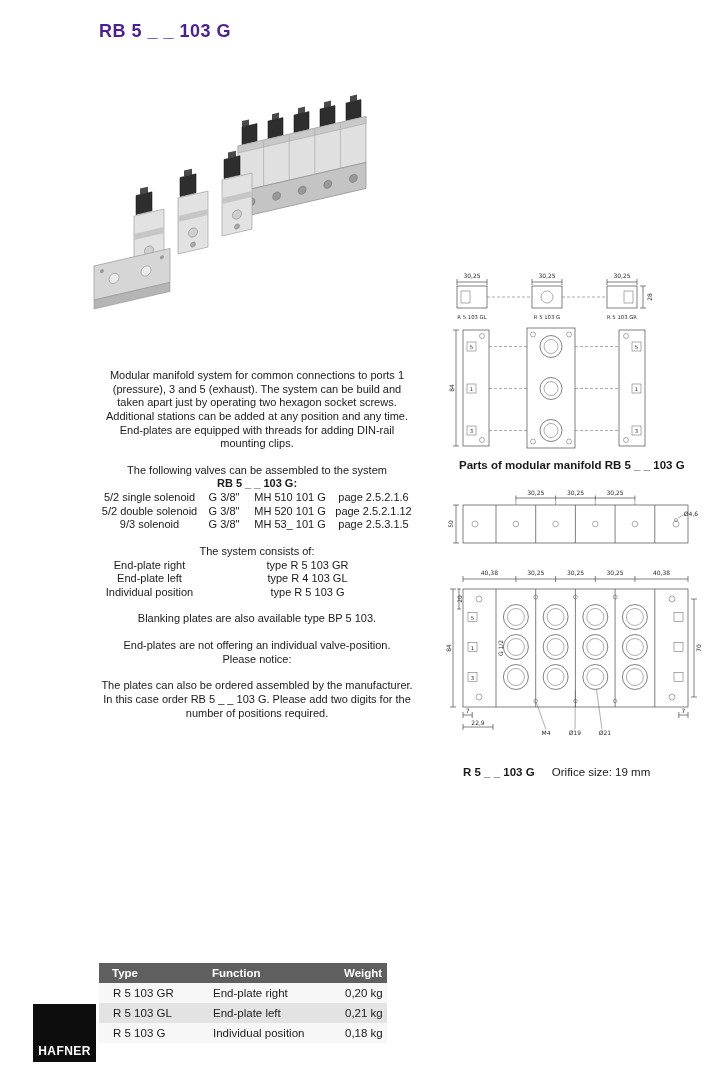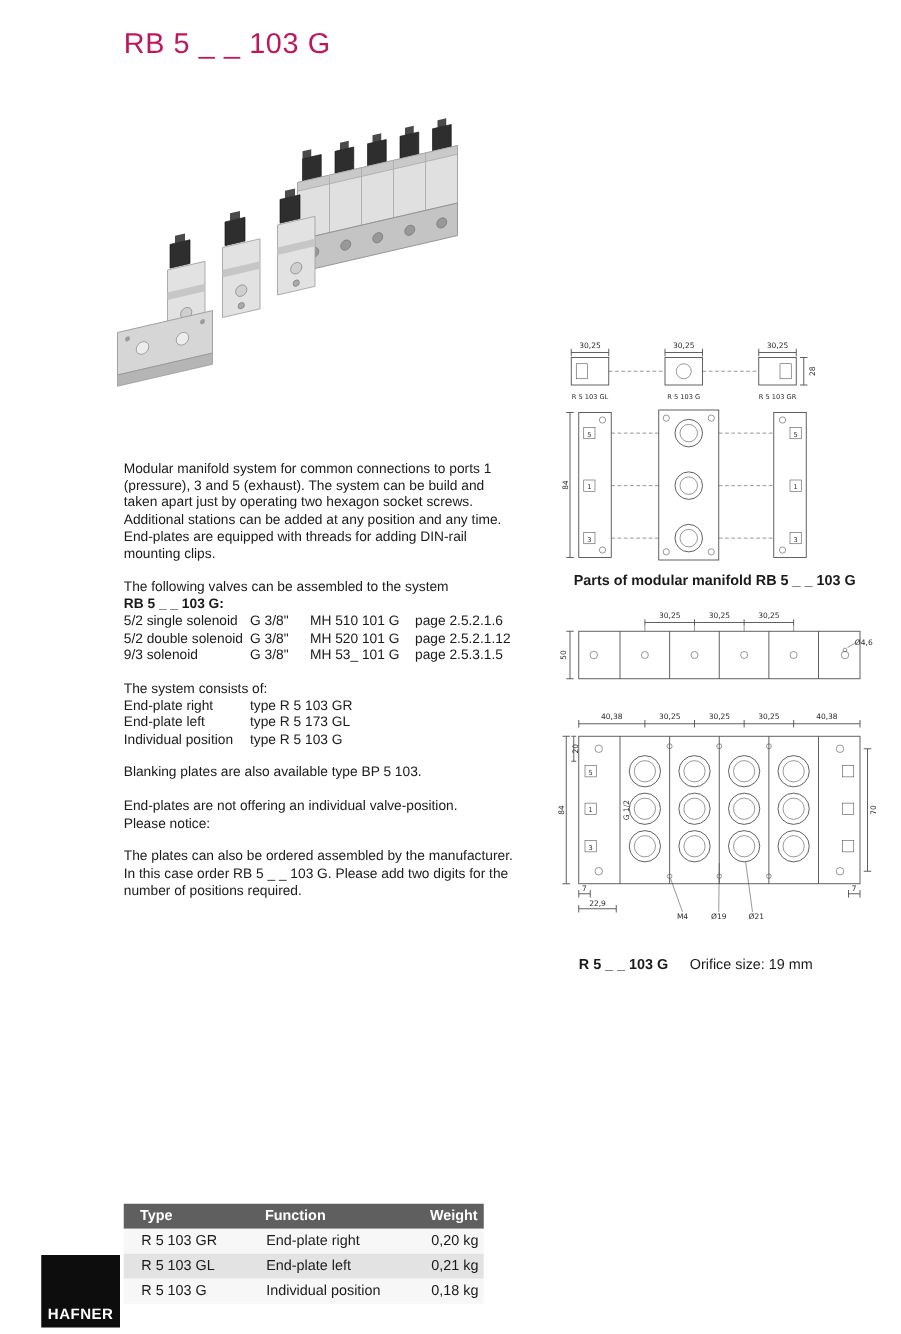--- a/index.html
+++ b/index.html
@@ -2,23 +2,23 @@
 <html><head>
 <meta charset="utf-8">
 <style>
   * { margin:0; padding:0; box-sizing:border-box; }
   html,body { background:#ffffff; }
   .page {
     position:relative; width:721px; height:1067px; background:#fff;
     font-family:"Liberation Sans","DejaVu Sans",sans-serif; color:#1a1a1a;
     overflow:hidden;
   }
-  .title { position:absolute; left:99px; top:21px; font-size:23px; font-weight:normal; color:#be185d; letter-spacing:.5px; }
+  .title { position:absolute; left:99px; top:21px; font-size:18px; font-weight:bold; color:#4c1d95; letter-spacing:.5px; }
   .photo { position:absolute; left:86px; top:94px; width:312px; height:246px; }
-  .left-col { position:absolute; left:99px; top:369px; width:316px; font-size:11px; line-height:1.24; }
+  .left-col { position:absolute; left:99px; top:369px; width:316px; font-size:11px; line-height:1.24;text-align:center; }
   .para { margin:0; }
   .block { margin-top:13px; }
   .bold { font-weight:bold; }
   .vrow { display:grid; grid-template-columns:101px 48px 84px 1fr; white-space:nowrap; }
   .srow { display:grid; grid-template-columns:101px 1fr; white-space:nowrap; }
   .diag-top { position:absolute; left:447px; top:272px; }
   .caption1 { position:absolute; left:459px; top:459px; font-size:11.5px; font-weight:bold; }
   .diag-bottom { position:absolute; left:441px; top:489px; }
   .caption2 { position:absolute; left:463px; top:766px; font-size:11.5px; }
   .caption2 .model { font-weight:bold; margin-right:14px;text-align:right; }
@@ -133,21 +133,21 @@
     </div>
 
     <div class="block">
       <p class="para">The system consists of:</p>
       <div class="srow">
         <span>End-plate right</span>
         <span>type R 5 103 GR</span>
       </div>
       <div class="srow">
         <span>End-plate left</span>
-        <span>type R 5 173 GL</span>
+        <span>type R 4 103 GL</span>
       </div>
       <div class="srow">
         <span>Individual position</span>
         <span>type R 5 103 G</span>
       </div>
     </div>
 
     <p class="para block">Blanking plates are also available type BP 5 103.</p>
 
     <div class="block">

